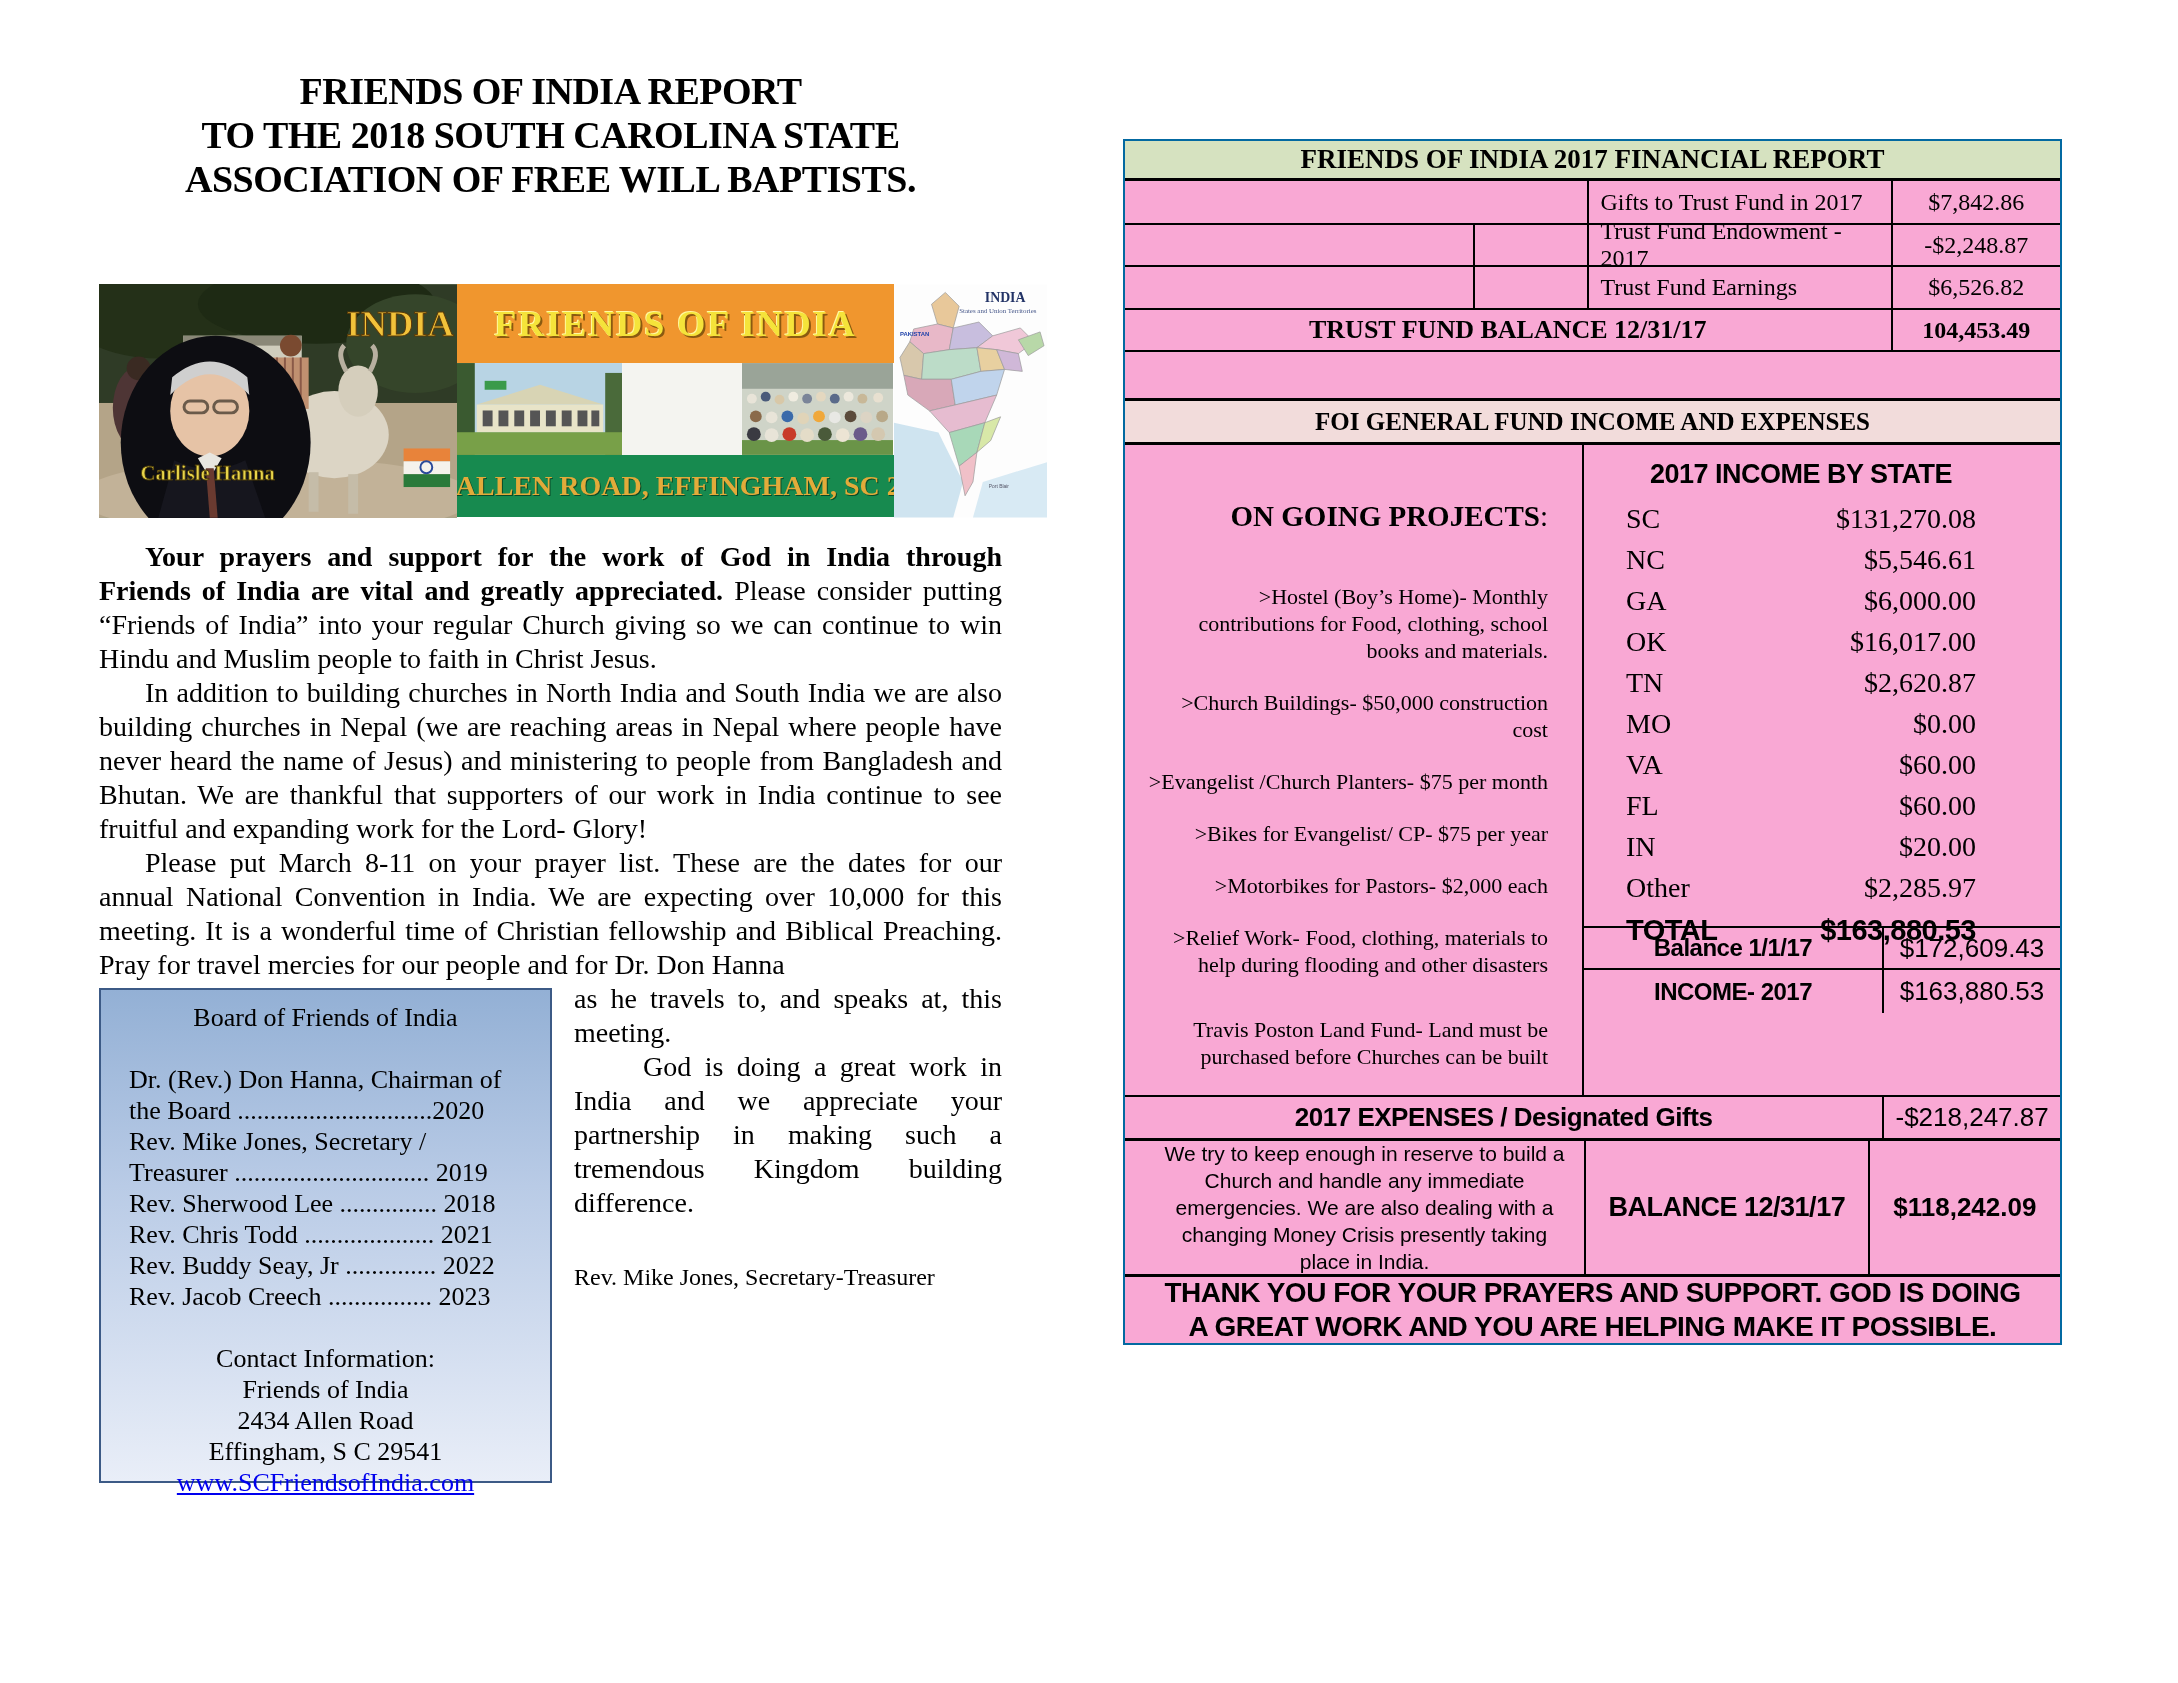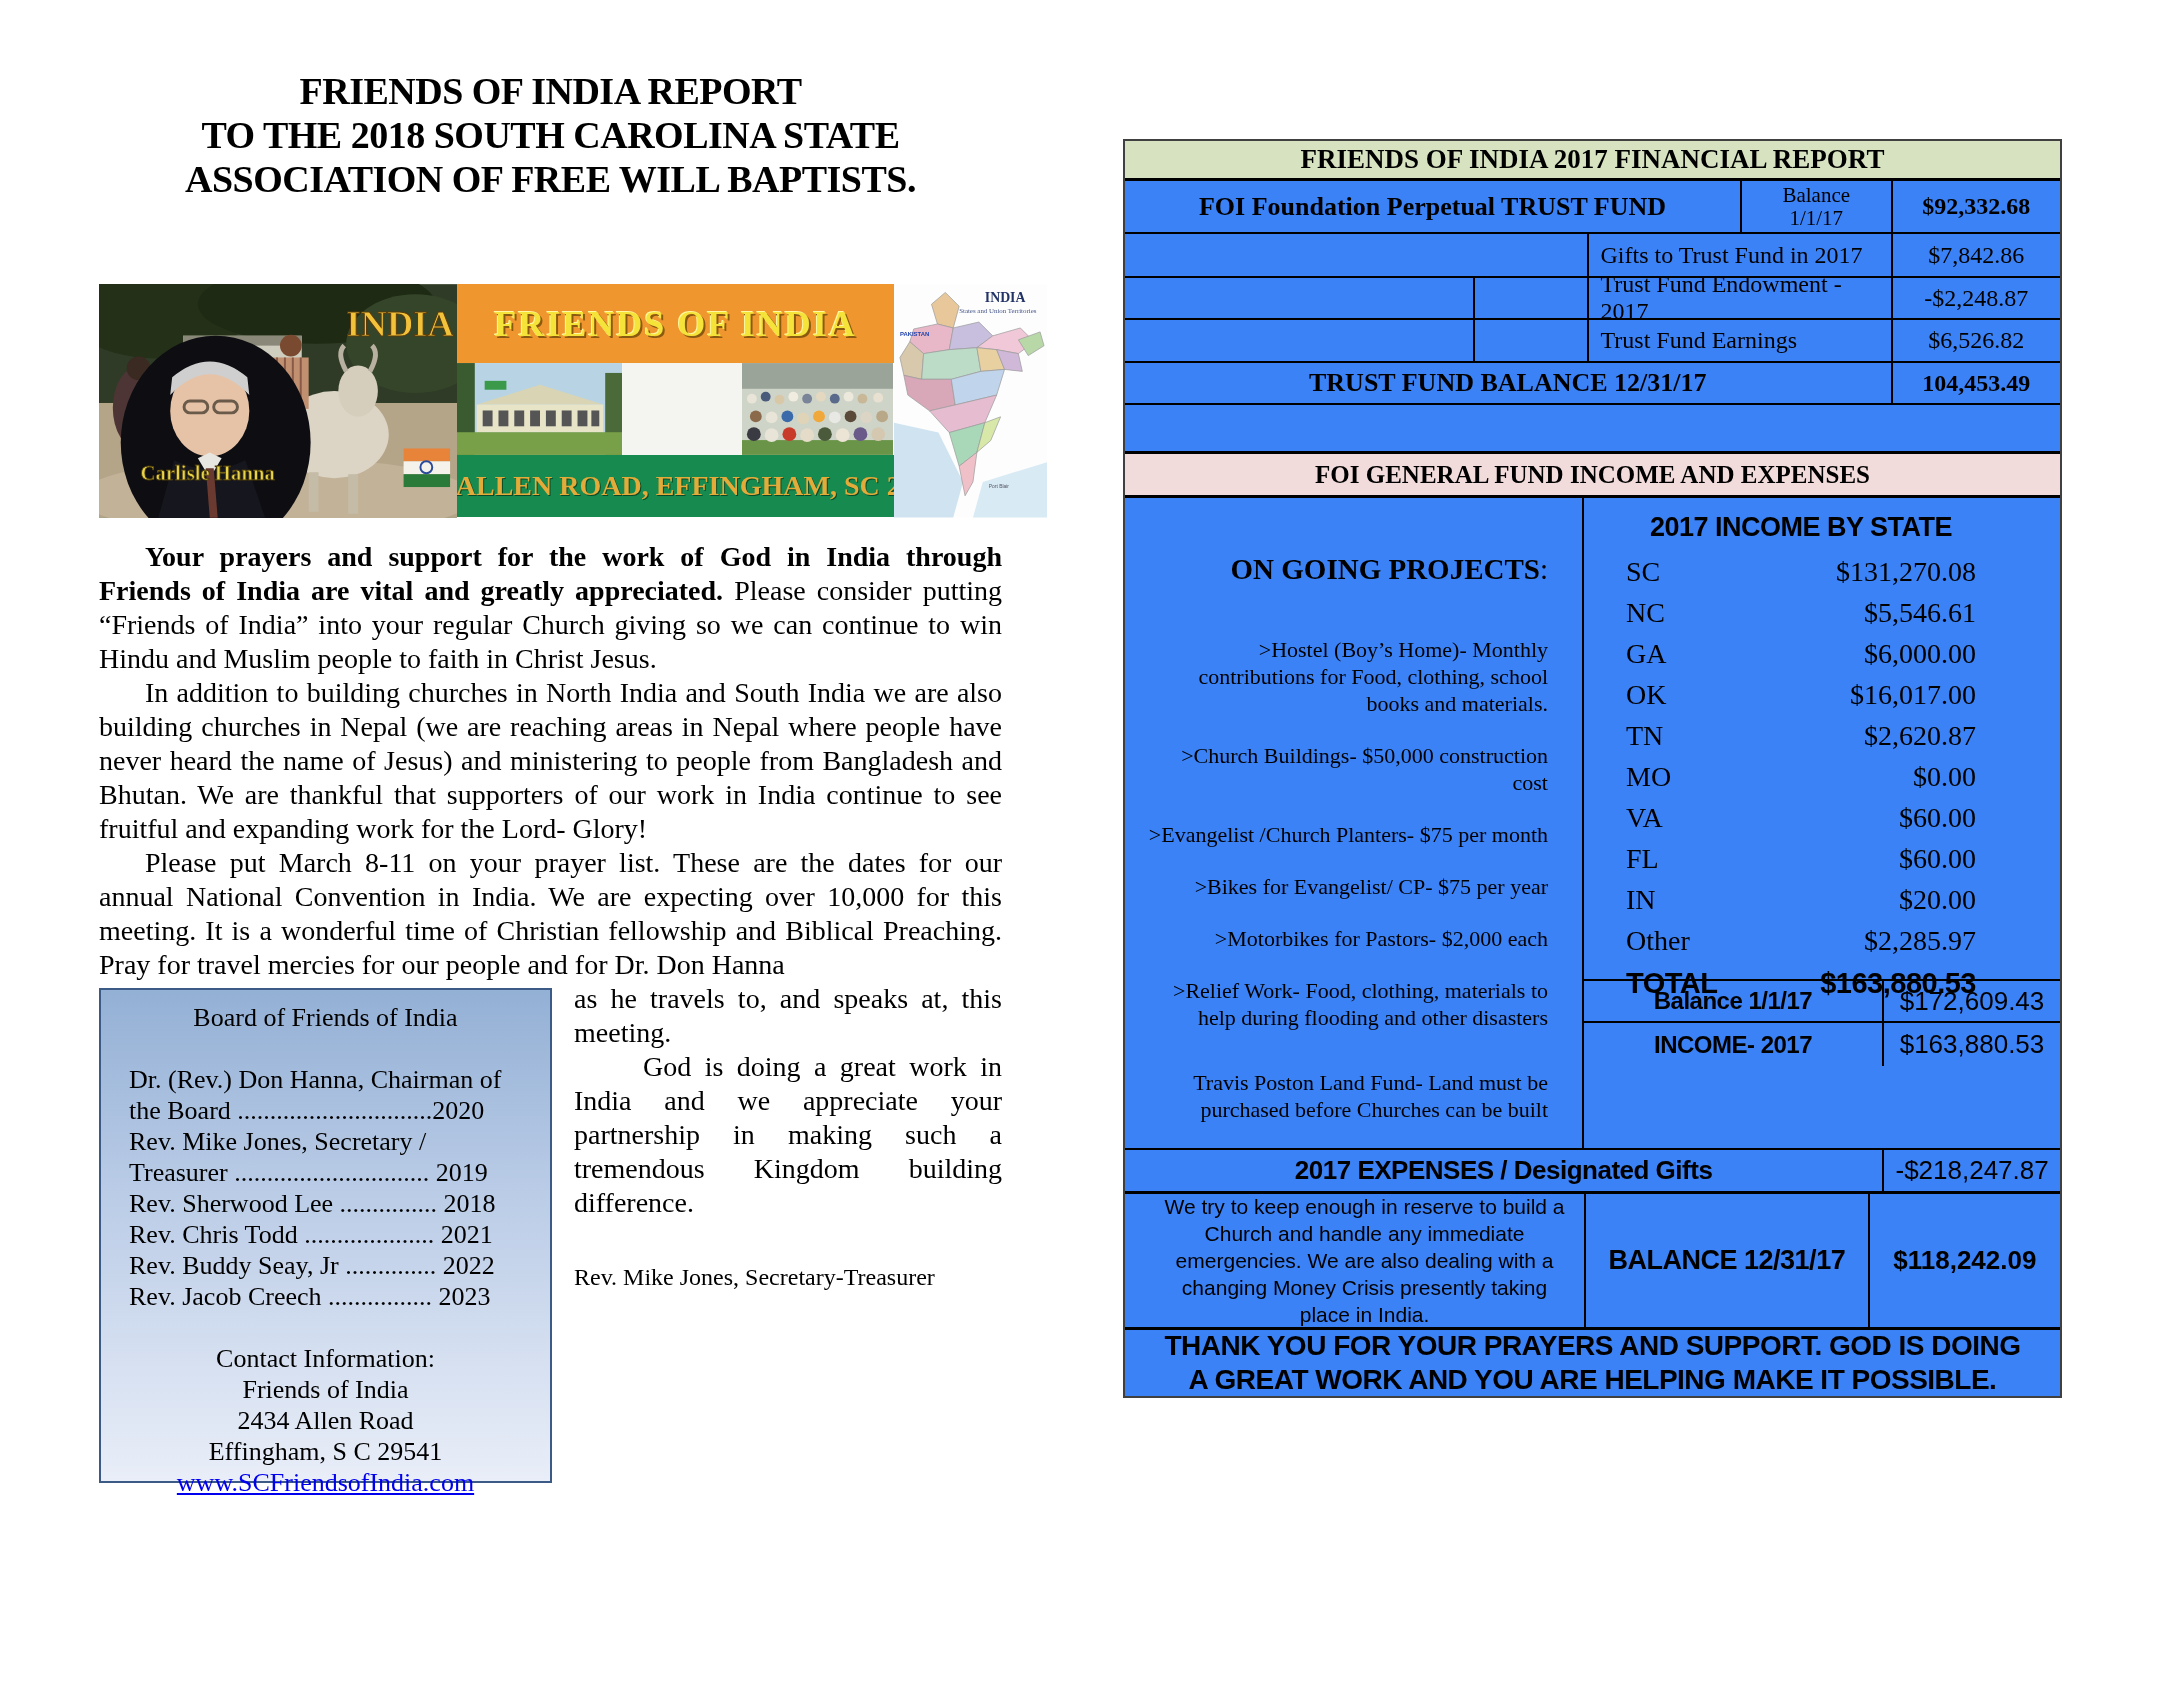--- a/index.html
+++ b/index.html
@@ -44,21 +44,21 @@
   }
   .board-title { text-align:center; margin-bottom:31px; }
   .board-lines div { white-space:nowrap; }
   .board-contact { text-align:center; margin-top:31px; }
   .board-contact a { color:#0000ee; text-decoration:underline; }
   .cont-p { text-align:justify; }
   .cont-p2 { text-indent:69px; text-align:justify; margin-top:0; }
   .sig { font-size:24px; margin-top:40px; text-align:left; }
 
   
-  .fin { position:absolute; left:1123px; top:139px; width:939px; border:2px solid #404040; background:#3b82f6; }
+  .fin { position:absolute; left:1123px; top:139px; width:939px; border:2px solid #0369a1; background:#f9a8d4; }
   .row { display:flex; border-top:2px solid #000; }
   .row:first-child { border-top:none; }
   .cell { display:flex; align-items:center; justify-content:center; text-align:center; border-left:2px solid #000; }
   .cell:first-child { border-left:none; }
   .fin-title { height:38px; background:#d6e2c0; font-weight:bold; font-size:27px; border-bottom:1px solid #000; }
   .r-tf { height:53px; }
   .tf-label { width:617px; font-weight:bold; font-size:26px; }
   .tf-bal { width:151px; font-size:21px; line-height:23px; }
   .tf-amt { width:170px; font-weight:bold; font-size:24px; }
   .r-sub { height:44px; }
@@ -281,28 +281,20 @@
       </div>
     </div>
   </div>
 
   <div class="fin">
 
     <div class="row fin-title" style="display:flex;align-items:center;justify-content:center;">
       <span>FRIENDS OF INDIA 2017 FINANCIAL REPORT</span>
     </div>
 
-    <div class="row r-tf">
-      <div class="cell tf-label">FOI Foundation Perpetual TRUST FUND</div>
-      <div class="cell tf-bal">
-        <span><span>Balance</span><br>
-        <span>1/1/17</span></span>
-      </div>
-      <div class="cell tf-amt">$92,332.68</div>
-    </div>
 
     <div class="row r-sub">
       <div class="cell sub-empty-a"></div>
       <div class="cell sub-label">Gifts to Trust Fund in 2017</div>
       <div class="cell sub-amt">$7,842.86</div>
     </div>
 
     <div class="row r-sub" style="height:42px;">
       <div class="cell sub-empty-b1"></div>
       <div class="cell sub-empty-b2"></div>

